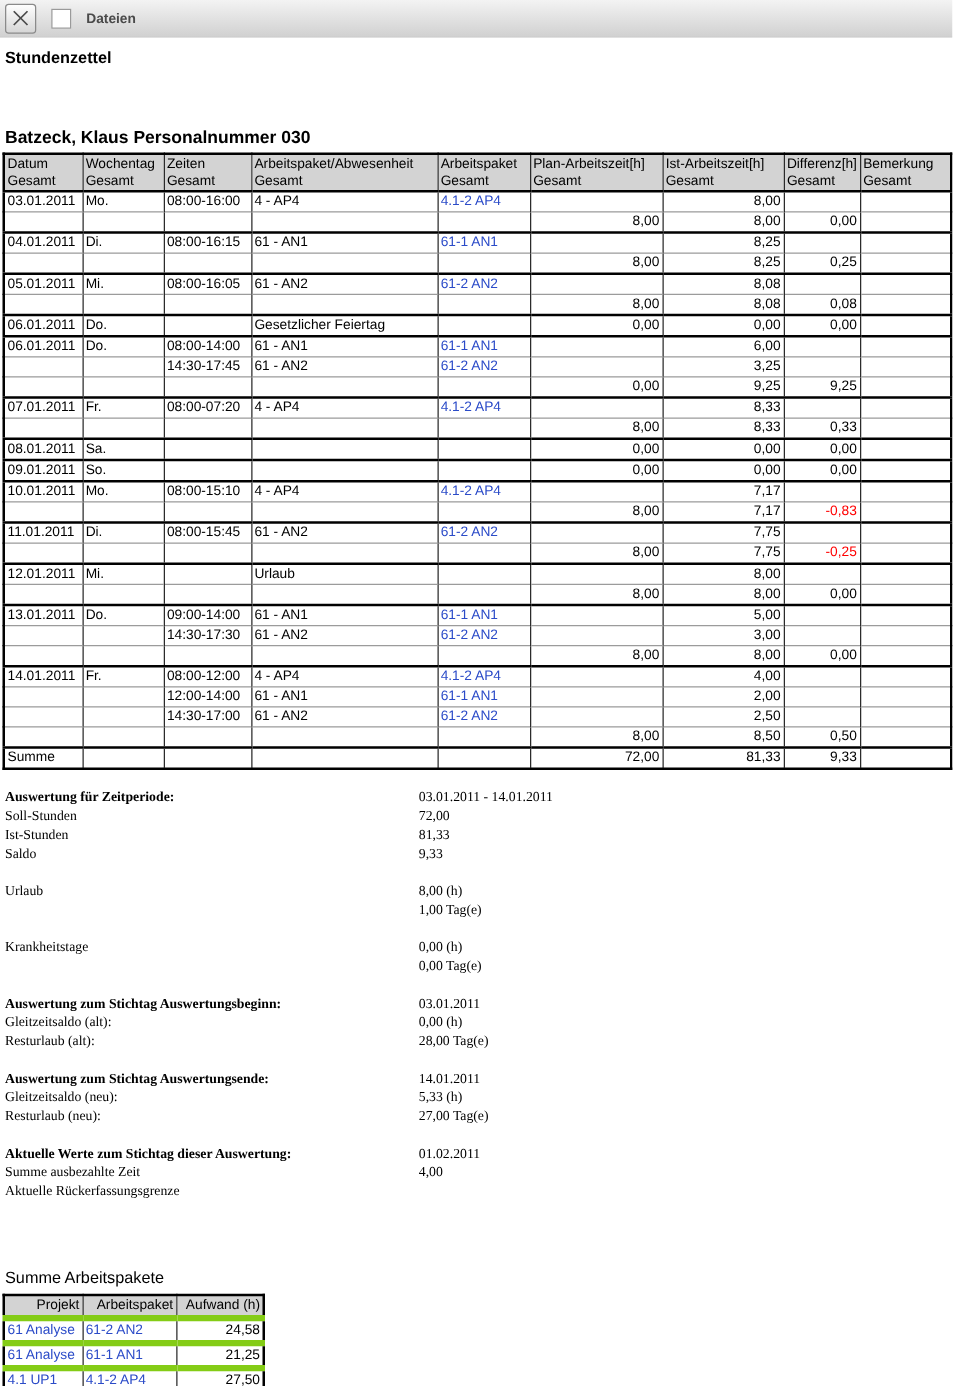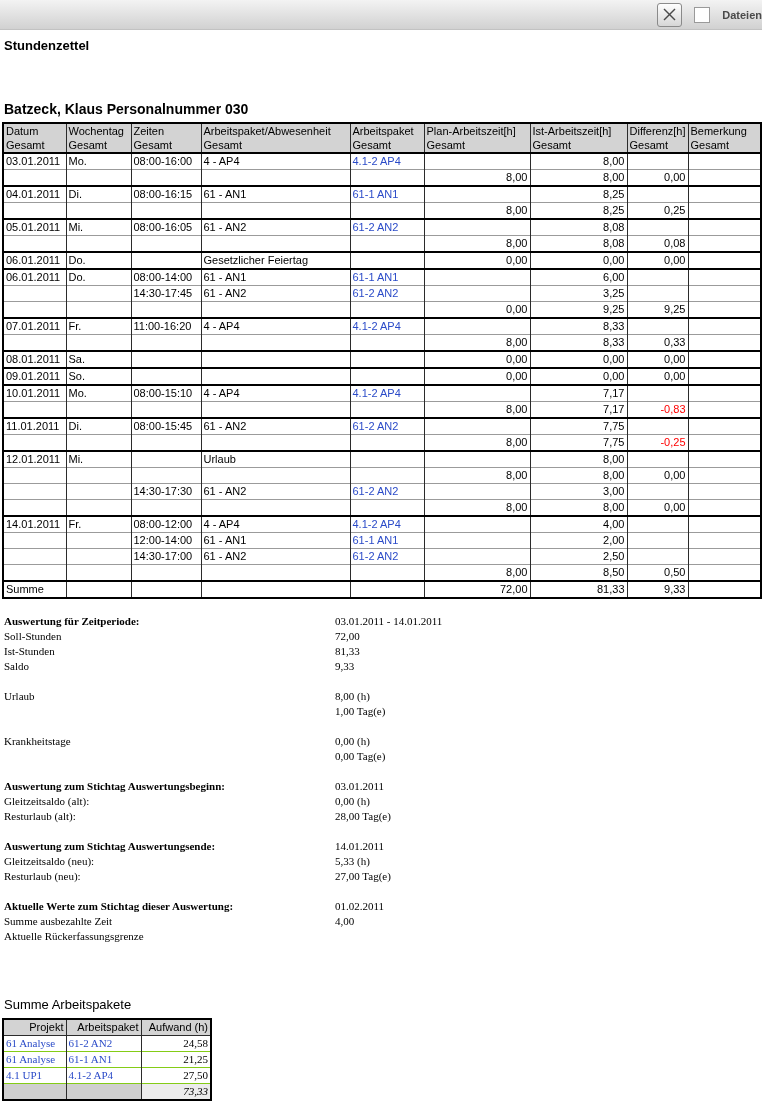--- a/index.html
+++ b/index.html
@@ -8,21 +8,21 @@
     width:762px; height:1109px; overflow:hidden;
     background:#fff; color:#000;
     font-family:"Liberation Sans", sans-serif;
     font-size:11px;
   }
   
   .toolbar {
     height:30px; width:762px;
     background:linear-gradient(#f3f3f3,#d1d1d1);
     border-bottom:1px solid #c2c2c2;
-    display:flex; align-items:center; padding-left:4px;justify-content:flex-end;
+    display:flex; align-items:center; padding-left:4px;
   }
   .close-btn {
     width:25px; height:24px; border:1px solid #8a8a8a; border-radius:3px;
     background:linear-gradient(#fefefe,#d6d6d6);
     display:flex; align-items:center; justify-content:center; cursor:pointer;
   }
   .checkbox {
     width:16px; height:16px; background:#fff; border:1px solid #9a9a9a;
     margin-left:12px; cursor:pointer;
   }
@@ -57,21 +57,21 @@
   .summary-line .lbl.bold { font-weight:bold; }
   
   .pkg-heading { font-size:13px; font-weight:normal; margin:53px 0 0 4px; height:16px; }
   table.pkg { width:208px; margin:5px 0 0 2px; border:2px solid #000; }
   table.pkg th, table.pkg td {
     padding:0 2px; height:15px; line-height:15px; overflow:hidden; white-space:nowrap;
     border-left:1px solid #2b2b2b; font-weight:normal;
   }
   table.pkg th:first-child, table.pkg td:first-child { border-left:none; }
   table.pkg thead th { background:#d3d3d3; text-align:right; border-bottom:1px solid #2b2b2b; }
-  table.pkg tbody td { border-top:1px solid #84cc16;font-family:Liberation Serif, serif; }
+  table.pkg tbody td { border-top:5px solid #84cc16; }
   table.pkg tr.total td { background:#cfcfcf; }
   table.pkg tr.total td.num { background:#ececec; font-style:italic; }
 </style>
 </head>
 <body>
 
 <div class="toolbar">
   <div class="close-btn">
     <span style="display:flex">
       <svg width="13" height="13" viewBox="0 0 13 13">
@@ -246,21 +246,21 @@
         <td></td>
         <td></td>
         <td class="num">0,00</td>
         <td class="num">9,25</td>
         <td class="num">9,25</td>
         <td></td>
       </tr>
       <tr class="block-start">
         <td>07.01.2011</td>
         <td>Fr.</td>
-        <td>11:00-16:20</td>
+        <td>08:00-07:20</td>
         <td>4 - AP4</td>
         <td><a class="link">4.1-2 AP4</a></td>
         <td class="num"></td>
         <td class="num">8,33</td>
         <td class="num"></td>
         <td></td>
       </tr>
       <tr>
         <td></td>
         <td></td>
@@ -351,20 +351,31 @@
       </tr>
       <tr>
         <td></td>
         <td></td>
         <td></td>
         <td></td>
         <td></td>
         <td class="num">8,00</td>
         <td class="num">8,00</td>
         <td class="num">0,00</td>
+        <td></td>
+      </tr>
+      <tr class="block-start">
+        <td>13.01.2011</td>
+        <td>Do.</td>
+        <td>09:00-14:00</td>
+        <td>61 - AN1</td>
+        <td><a class="link">61-1 AN1</a></td>
+        <td class="num"></td>
+        <td class="num">5,00</td>
+        <td class="num"></td>
         <td></td>
       </tr>
       <tr>
         <td></td>
         <td></td>
         <td>14:30-17:30</td>
         <td>61 - AN2</td>
         <td><a class="link">61-2 AN2</a></td>
         <td class="num"></td>
         <td class="num">3,00</td>

